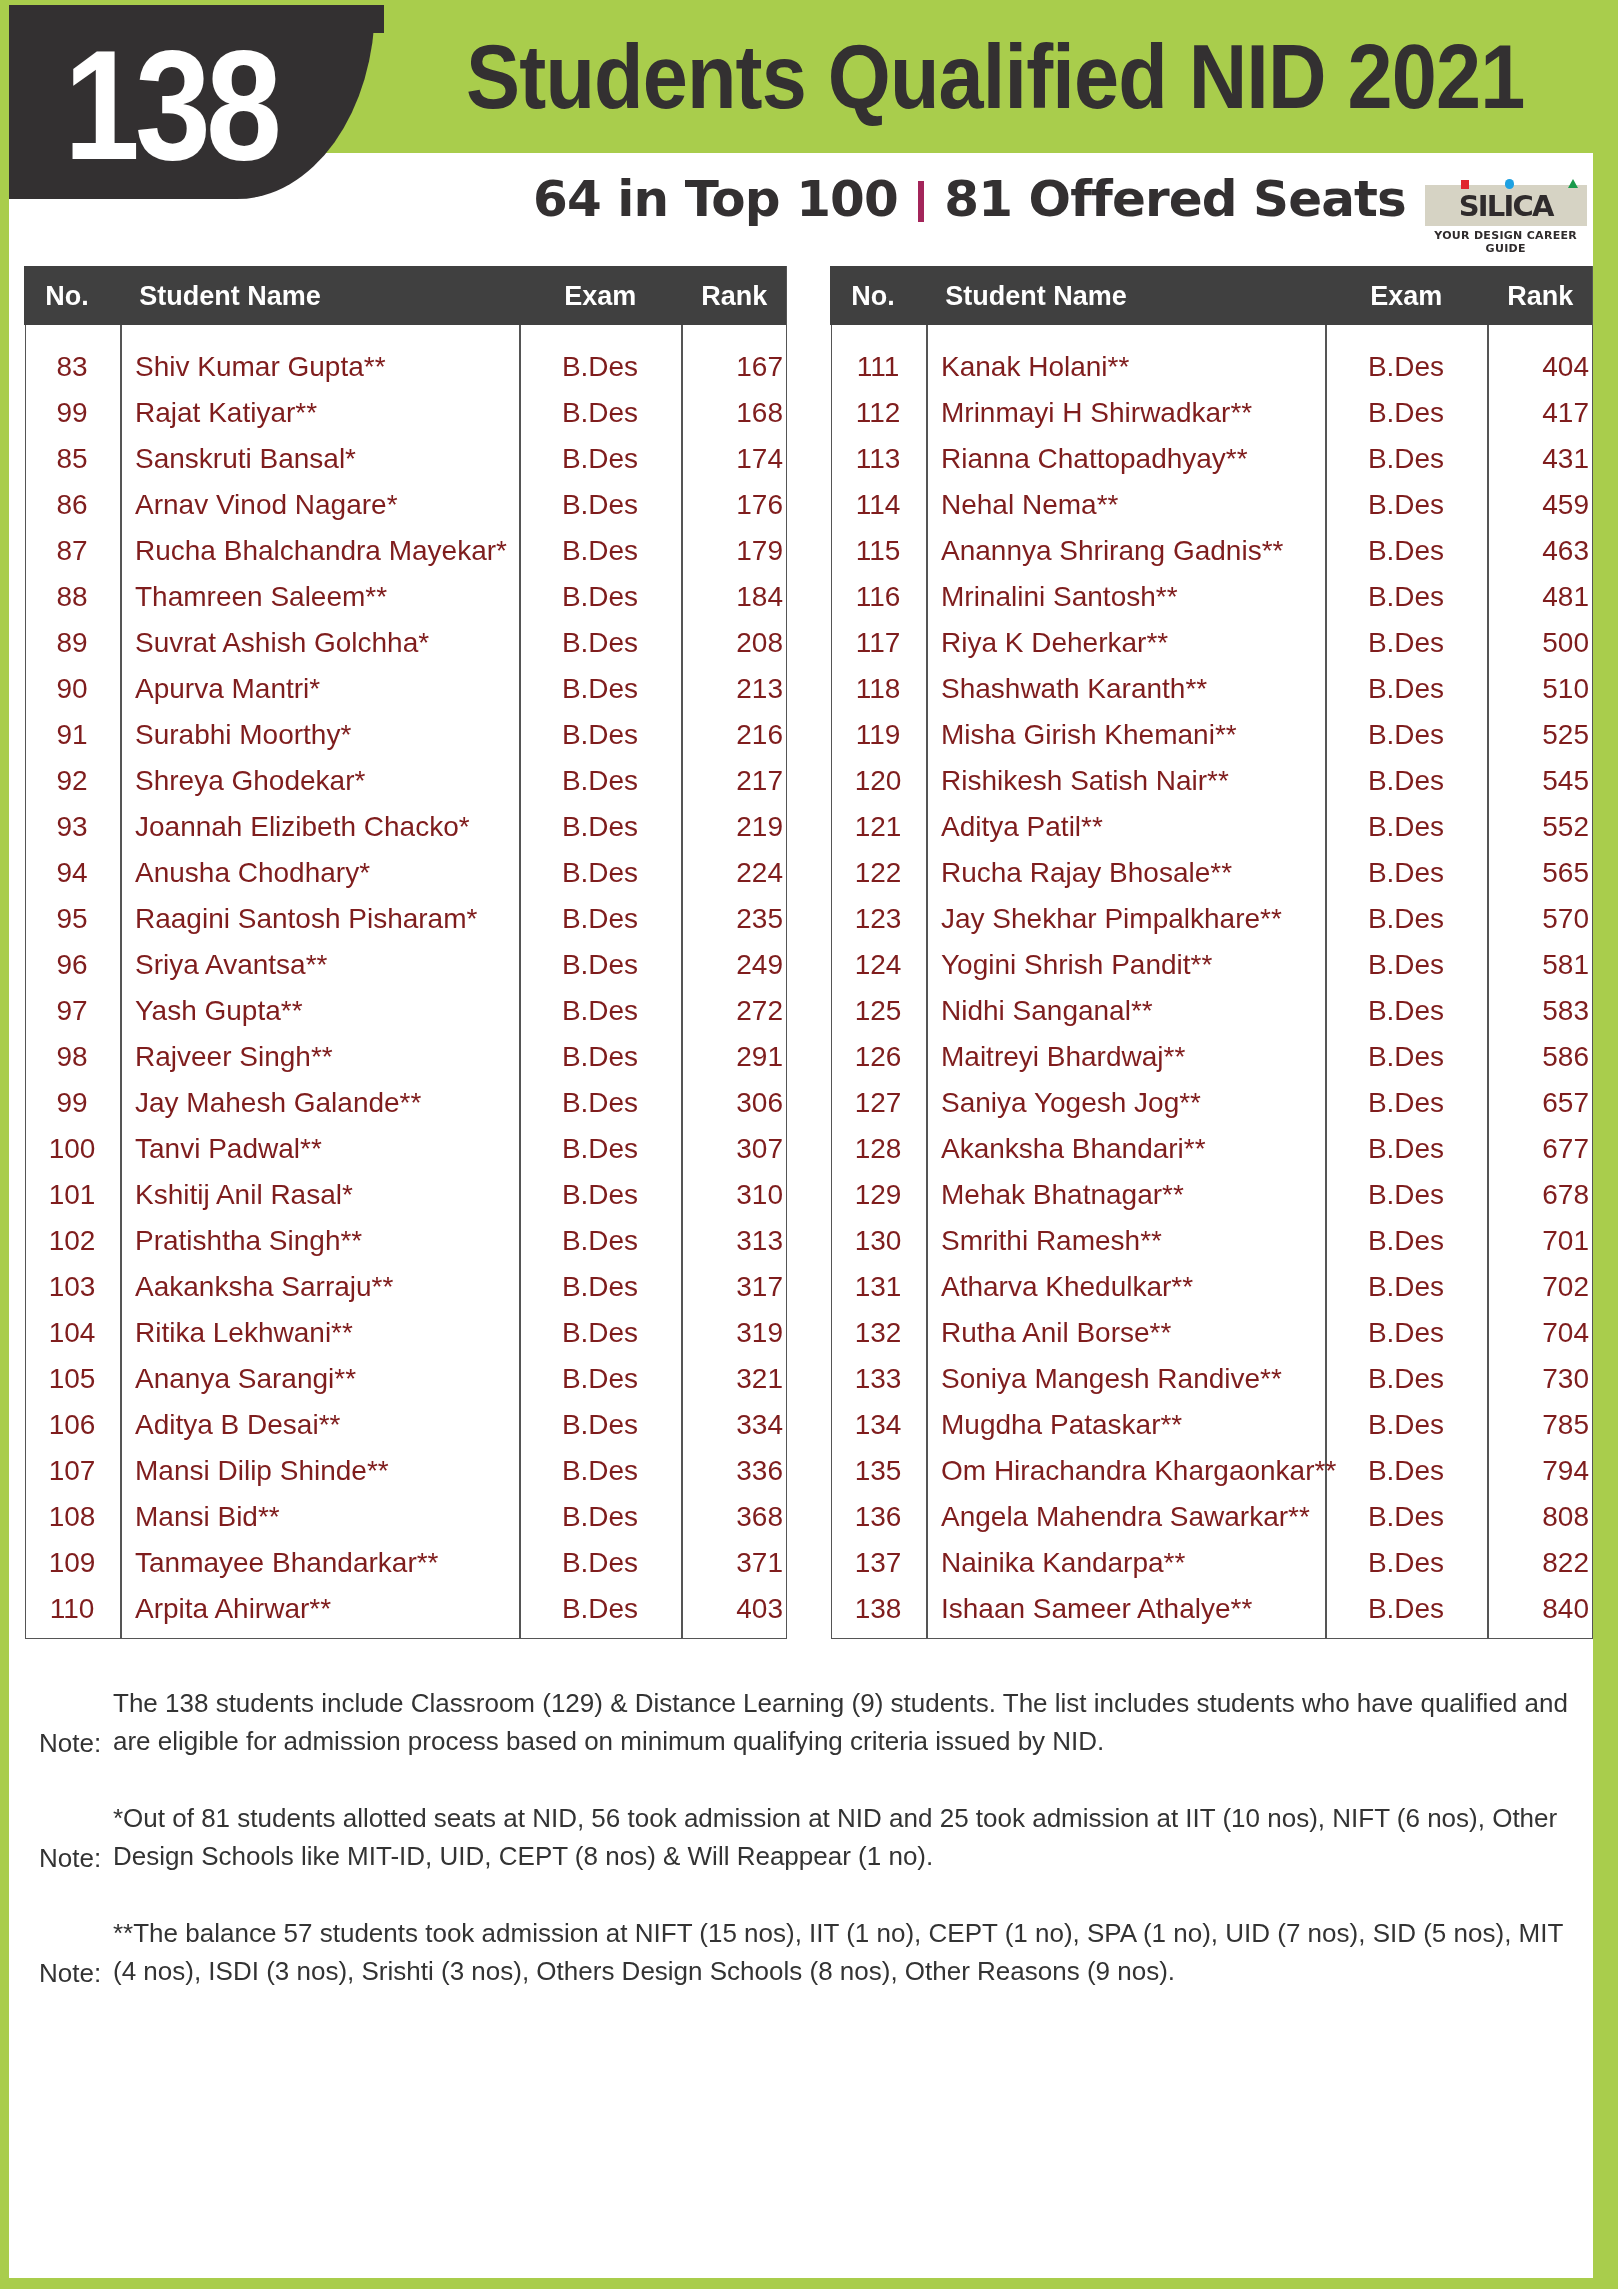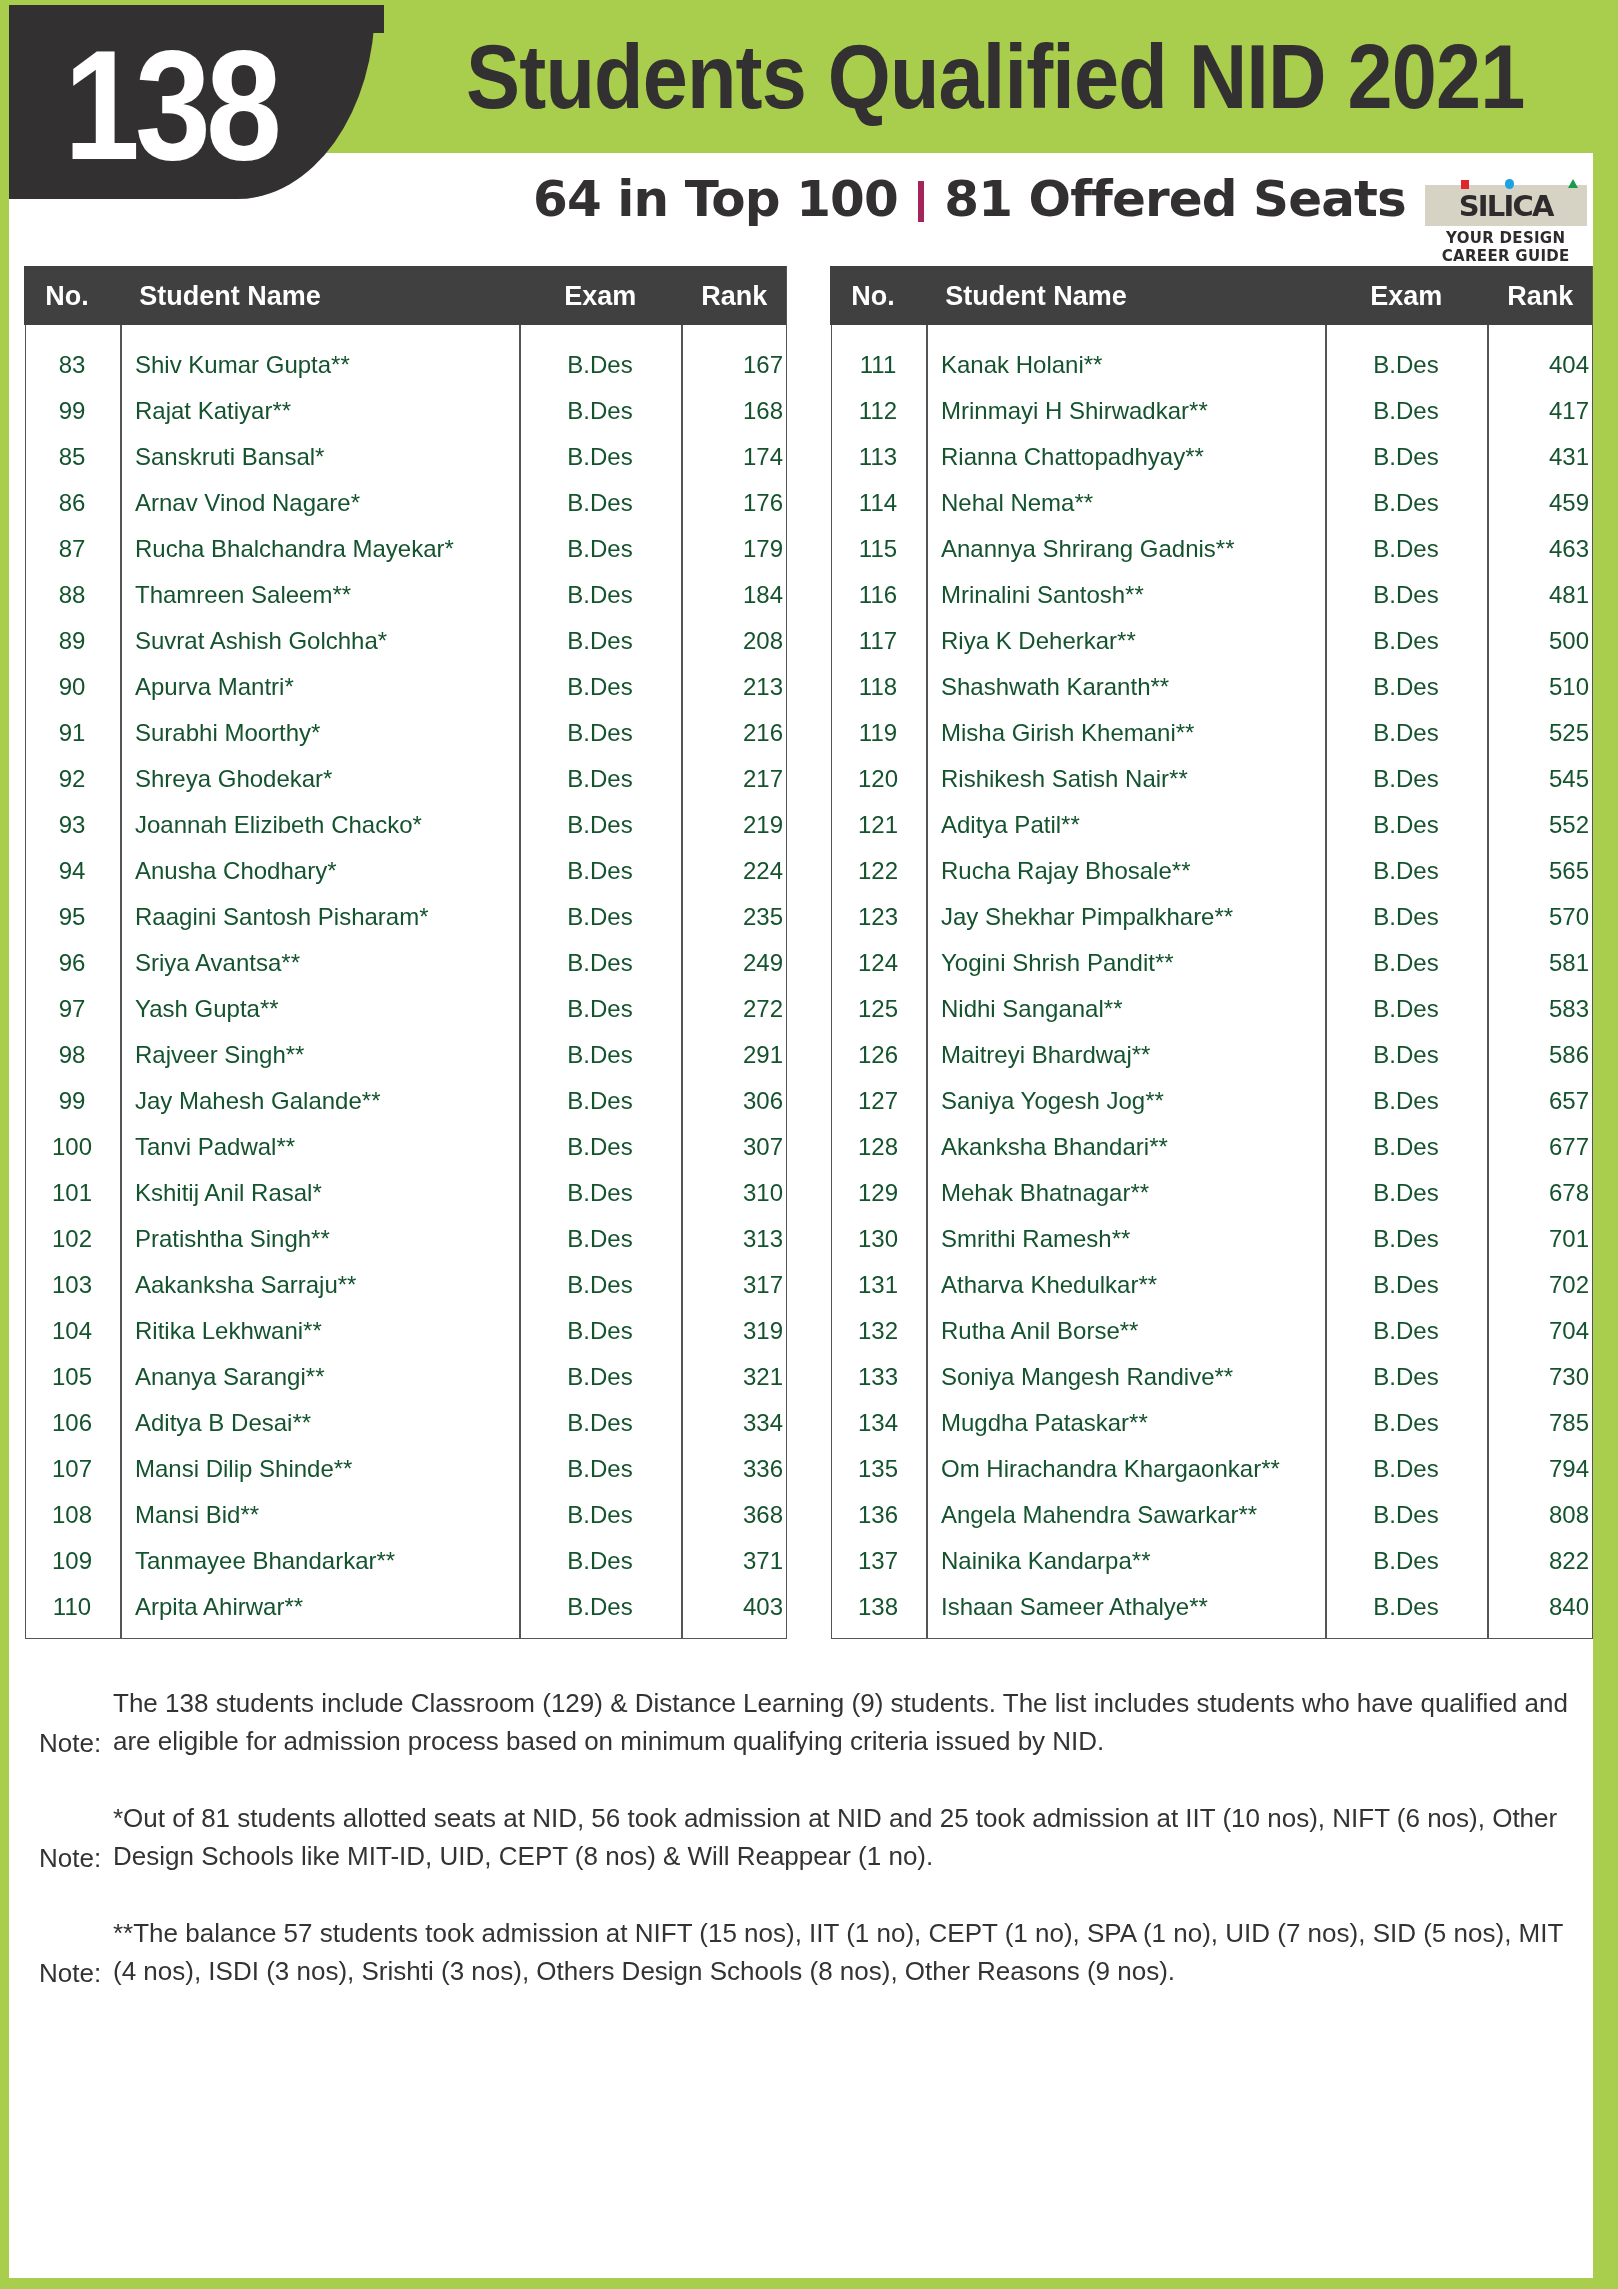--- a/index.html
+++ b/index.html
@@ -56,21 +56,21 @@
     background: #d6d3c4;
     font-family: "DejaVu Sans", sans-serif; font-weight: bold; font-size: 29px; line-height: 42px;
     color: #2f2b2c; letter-spacing: -1.8px; text-align: center;
   }
   .logo-dot-red { position: absolute; left: 40px; top: 8.3px; width: 8.3px; height: 8.3px; background: #e0262d; }
   .logo-dot-blue { position: absolute; left: 84px; top: 7.4px; width: 9.2px; height: 9.2px; border-radius: 50%; background: #1ea1e2; }
   .logo-dot-green { position: absolute; left: 147px; top: 7.4px; width: 0; height: 0;
     border-left: 5.5px solid transparent; border-right: 5.5px solid transparent; border-bottom: 9.2px solid #1a9a4b; }
   .logo-tagline {
     position: absolute; left: 3.7px; top: 57px; width: 162px; text-align: center;
-    font-family: "DejaVu Sans", sans-serif; font-weight: bold; font-size: 15px; color: #2f2b2c; letter-spacing: 0.3px;
+    font-family: "DejaVu Sans", sans-serif; font-weight: bold; font-size: 11px; color: #2f2b2c; letter-spacing: 0.3px;
   }
 
   .student-table {
     position: absolute; top: 266px; width: 762px; height: 1373px;
     border-left: 1.8px solid #555; border-right: 1.8px solid #555; border-bottom: 1.8px solid #555;
     box-sizing: border-box;
   }
   .student-table.left { left: 25px; }
   .student-table.right { left: 831px; }
   .thead {
@@ -80,21 +80,21 @@
   .thead span { position: absolute; top: 14.8px; text-align: center; }
   .th-no { left: 21px; }
   .th-name { left: 115px; }
   .th-exam { left: 540px; }
   .th-rank { left: 677px; }
   .col-line { position: absolute; top: 59px; bottom: 0; width: 1.8px; background: #555; }
   .col-line.c1 { left: 94px; }
   .col-line.c2 { left: 493px; }
   .col-line.c3 { left: 655px; }
   .rows { position: absolute; left: 0; top: 78px; width: 759px; }
-  .row { position: relative; height: 46px; font-size: 24px; color: #14532d; }
+  .row { position: relative; height: 46px; font-size: 28px; color: #7f1d1d; }
   .row span { position: absolute; top: 7.4px; white-space: nowrap; }
   .cell-no { left: 0; width: 92px; text-align: center; }
   .cell-name { left: 109px; }
   .cell-exam { left: 493px; width: 162px; text-align: center; }
   .cell-rank { left: 655px; width: 102px; text-align: right; }
 
   .notes {
     position: absolute; left: 39px; top: 1684px; width: 1532px;
     font-size: 26px; line-height: 38px; color: #333;
   }

